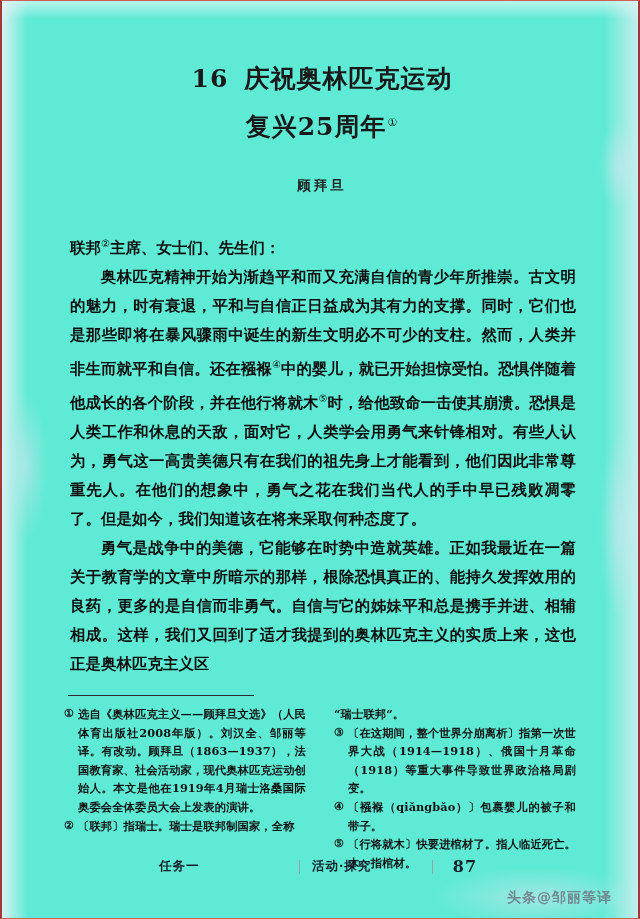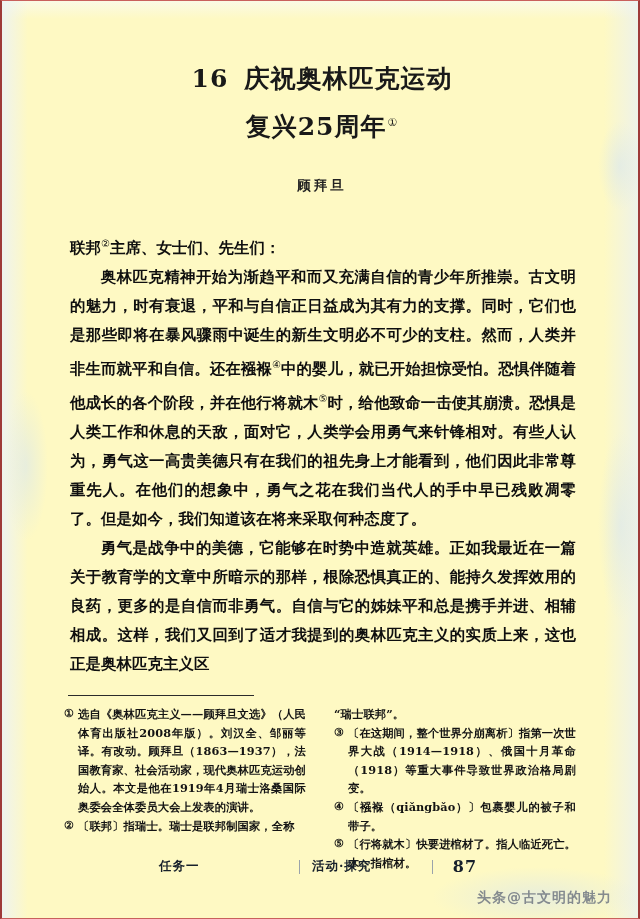--- a/index.html
+++ b/index.html
@@ -9,21 +9,21 @@
     background: #ffffff;
   }
   body {
     font-family: "DejaVu Serif", "Liberation Serif", serif;
   }
 
   .page {
     position: relative;
     width: 640px;
     height: 919px;
-    background: #fef9c3;
+    background: #5eead4;
     overflow: hidden;
     box-sizing: border-box;
     border-left: 2px solid #9e3a38;
     border-right: 2px solid #9e3a38;
     border-top: 1px solid #c9605c;
     border-bottom: 1px solid #c9605c;
   }
 
   
   .scan-tint {
@@ -258,16 +258,16 @@
 
   <div class="footer">
     <div class="footer-task">任务一</div>
     <div class="footer-sep"></div>
     <div class="footer-mid">活动·探究</div>
     <div class="footer-sep"></div>
     <div class="footer-page">87</div>
   </div>
 
   <div class="watermark">
-    <span class="wm-brand">头条</span><span>@古文明的魅力</span>
+    <span class="wm-brand">头条</span><span>@邹丽等译</span>
   </div>
 
 </div>
 
 </body></html>

